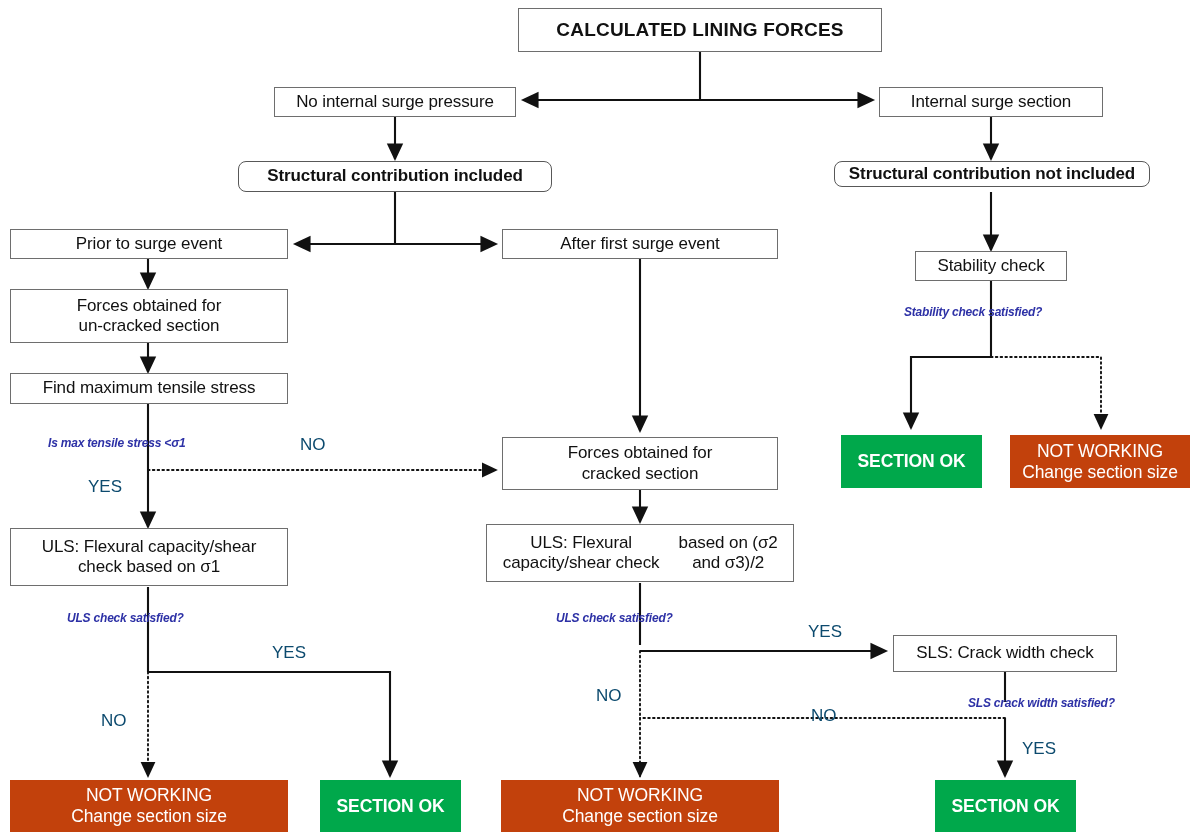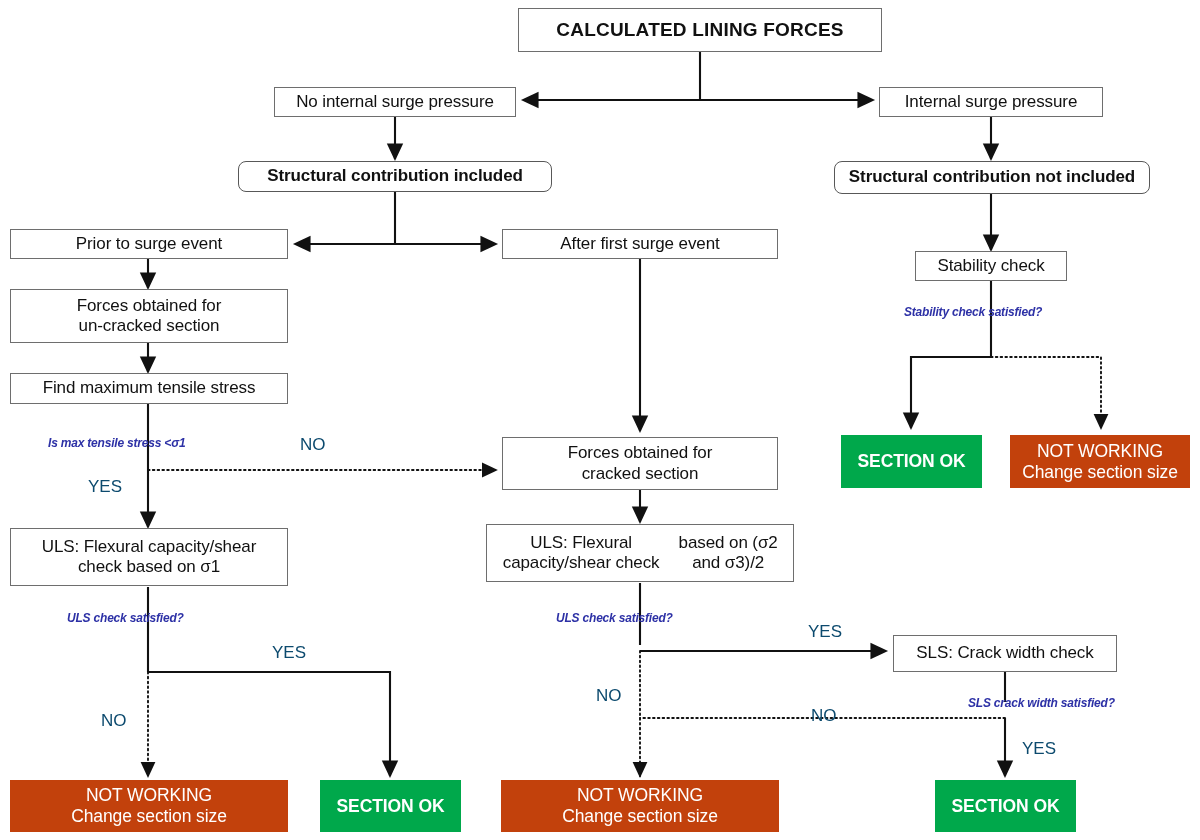--- a/index.html
+++ b/index.html
@@ -119,25 +119,25 @@
       <path d="M640,651 L640,776" marker-end="url(#ahd)"></path>
 
       <path d="M1005,718 L640,718"></path>
     </g>
   </svg>
 
   <div class="node" style="left:274px;top:87px;width:242px;height:30px;">No internal surge pressure</div>
 
   <div class="node title" style="left:518px;top:8px;width:364px;height:44px;">CALCULATED LINING FORCES</div>
 
-  <div class="node" style="left:879px;top:87px;width:224px;height:30px;">Internal surge pressure</div>
+  <div class="node" style="left:879px;top:87px;width:224px;height:30px;">Internal surge section</div>
 
   <div class="node bold" style="left:238px;top:161px;width:314px;height:31px;">Structural contribution included</div>
 
-  <div class="node bold" style="left:834px;top:161px;width:316px;height:33px;">Structural contribution not included</div>
+  <div class="node bold" style="left:834px;top:161px;width:316px;height:26px;">Structural contribution not included</div>
 
   <div class="node" style="left:10px;top:229px;width:278px;height:30px;">Prior to surge event</div>
 
   <div class="node" style="left:502px;top:229px;width:276px;height:30px;">After first surge event</div>
 
   <div class="node" style="left:915px;top:251px;width:152px;height:30px;">Stability check</div>
 
   <div class="node" style="left:10px;top:289px;width:278px;height:54px;flex-direction:column;">
     <span>Forces obtained for</span>
     <span>un-cracked section</span>

